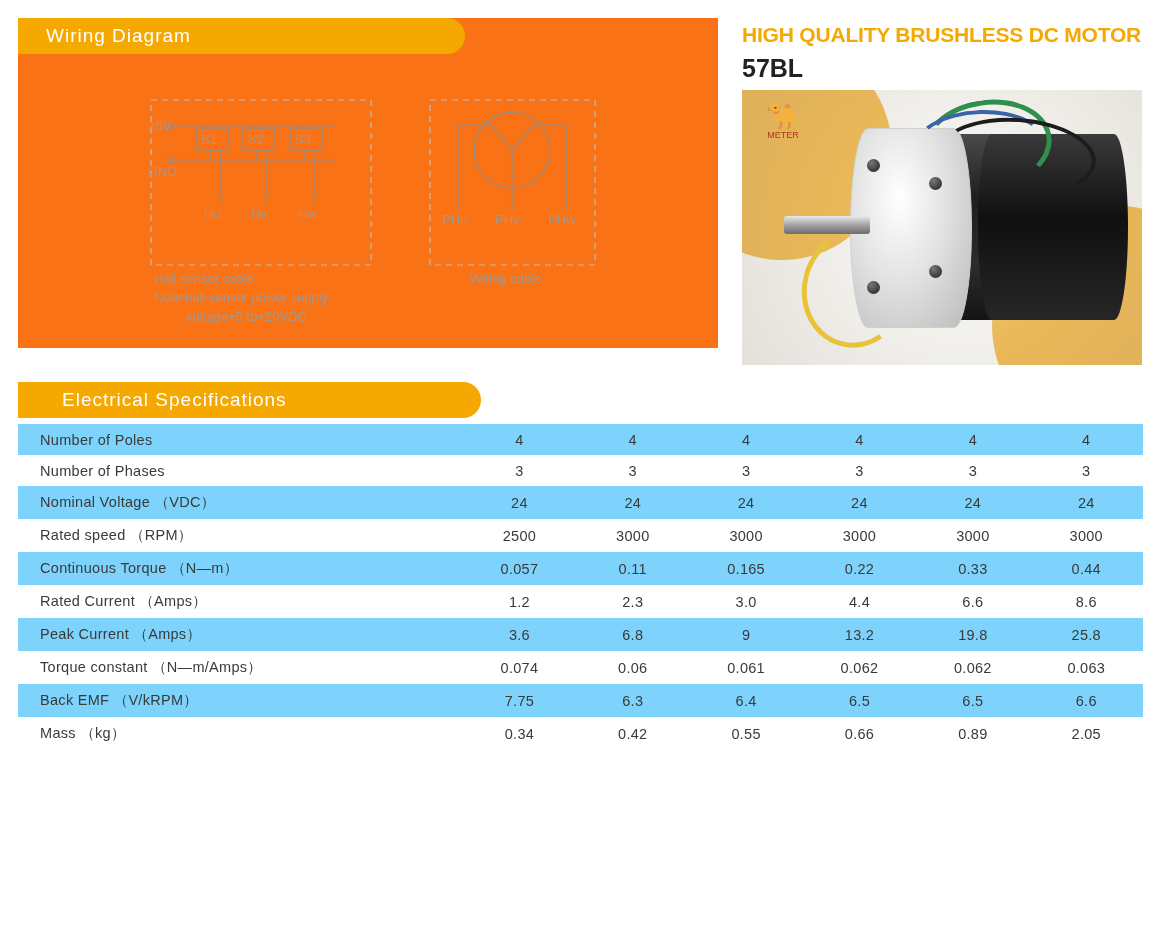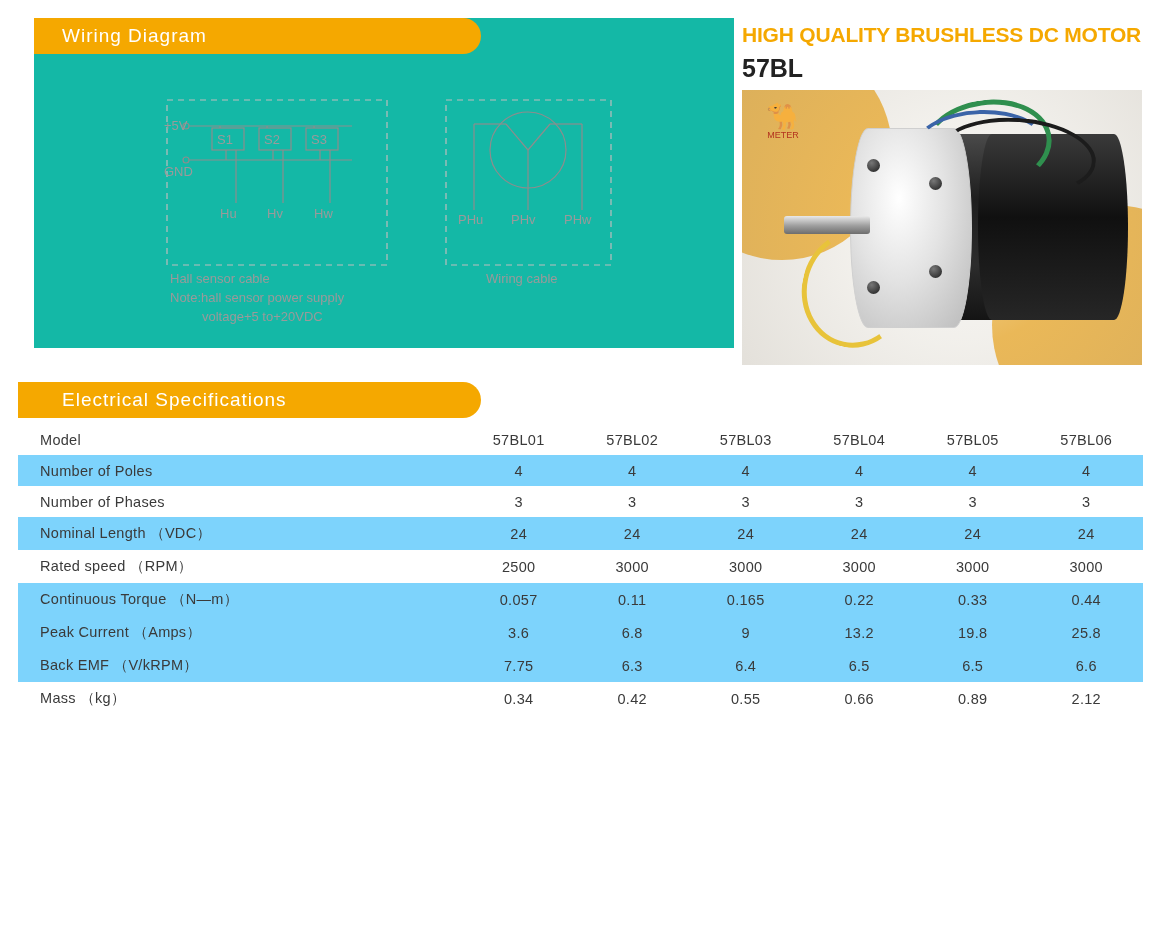--- a/index.html
+++ b/index.html
@@ -30,25 +30,25 @@
     color: #ffffff;
     font-size: 19px;
     letter-spacing: 1px;
     padding-left: 28px;
     font-weight: normal;
   }
 
   
   #wiring-panel {
     position: absolute;
-    left: 34px;
+    left: 18px;
     top: 18px;
     width: 700px;
     height: 330px;
-    background: #14b8a6;
+    background: #f97316;
     box-sizing: border-box;
   }
   #wiring-panel .banner {
     position: absolute;
     left: 0;
     top: 0;
     width: 447px;
   }
   .diagram-area {
     position: absolute;
@@ -365,49 +365,40 @@
   </div>
 </section>
 
 <section id="spec-section">
   <div class="banner">
     <span class="banner-title">Electrical  Specifications</span>
   </div>
 
   <table id="spec-table">
     <tbody id="spec-tbody">
-        <tr class="odd">
-          <td class="label">Model</td>
-          <td class="val">57BL01</td>
-          <td class="val">57BL02</td>
-          <td class="val">57BL03</td>
-          <td class="val">57BL04</td>
-          <td class="val">57BL05</td>
-          <td class="val">57BL06</td>
-        </tr>
         <tr class="even">
           <td class="label">Number of Poles</td>
           <td class="val">4</td>
           <td class="val">4</td>
           <td class="val">4</td>
           <td class="val">4</td>
           <td class="val">4</td>
           <td class="val">4</td>
         </tr>
         <tr class="odd">
           <td class="label">Number of Phases</td>
           <td class="val">3</td>
           <td class="val">3</td>
           <td class="val">3</td>
           <td class="val">3</td>
           <td class="val">3</td>
           <td class="val">3</td>
         </tr>
         <tr class="even">
-          <td class="label">Nominal Length  （VDC）</td>
+          <td class="label">Nominal Voltage  （VDC）</td>
           <td class="val">24</td>
           <td class="val">24</td>
           <td class="val">24</td>
           <td class="val">24</td>
           <td class="val">24</td>
           <td class="val">24</td>
         </tr>
         <tr class="odd">
           <td class="label">Rated speed  （RPM）</td>
           <td class="val">2500</td>
@@ -419,42 +410,60 @@
         </tr>
         <tr class="even">
           <td class="label">Continuous Torque  （N—m）</td>
           <td class="val">0.057</td>
           <td class="val">0.11</td>
           <td class="val">0.165</td>
           <td class="val">0.22</td>
           <td class="val">0.33</td>
           <td class="val">0.44</td>
         </tr>
+        <tr class="odd">
+          <td class="label">Rated Current  （Amps）</td>
+          <td class="val">1.2</td>
+          <td class="val">2.3</td>
+          <td class="val">3.0</td>
+          <td class="val">4.4</td>
+          <td class="val">6.6</td>
+          <td class="val">8.6</td>
+        </tr>
         <tr class="even">
           <td class="label">Peak Current  （Amps）</td>
           <td class="val">3.6</td>
           <td class="val">6.8</td>
           <td class="val">9</td>
           <td class="val">13.2</td>
           <td class="val">19.8</td>
           <td class="val">25.8</td>
         </tr>
+        <tr class="odd">
+          <td class="label">Torque constant  （N—m/Amps）</td>
+          <td class="val">0.074</td>
+          <td class="val">0.06</td>
+          <td class="val">0.061</td>
+          <td class="val">0.062</td>
+          <td class="val">0.062</td>
+          <td class="val">0.063</td>
+        </tr>
         <tr class="even">
           <td class="label">Back EMF  （V/kRPM）</td>
           <td class="val">7.75</td>
           <td class="val">6.3</td>
           <td class="val">6.4</td>
           <td class="val">6.5</td>
           <td class="val">6.5</td>
           <td class="val">6.6</td>
         </tr>
         <tr class="odd">
           <td class="label">Mass        （kg）</td>
           <td class="val">0.34</td>
           <td class="val">0.42</td>
           <td class="val">0.55</td>
           <td class="val">0.66</td>
           <td class="val">0.89</td>
-          <td class="val">2.12</td>
+          <td class="val">2.05</td>
         </tr>
       </tbody>
   </table>
 </section>
 
 </body></html>

